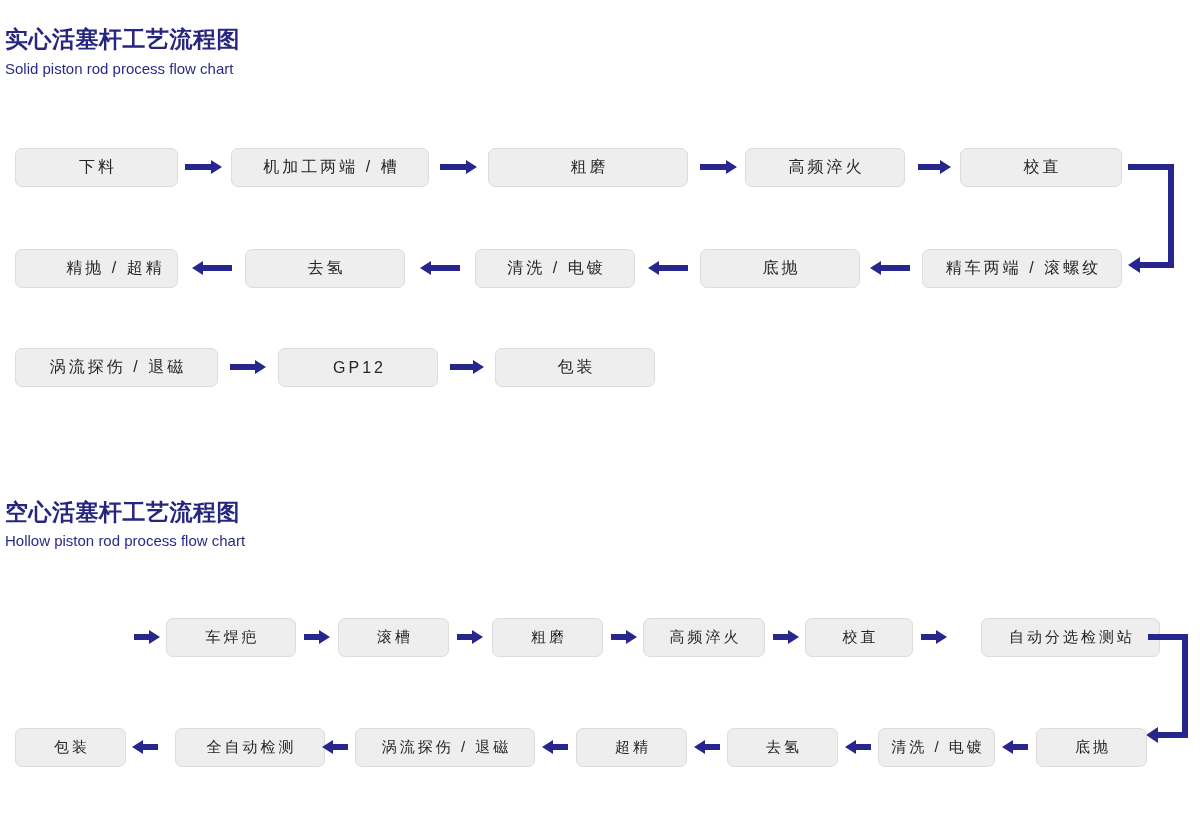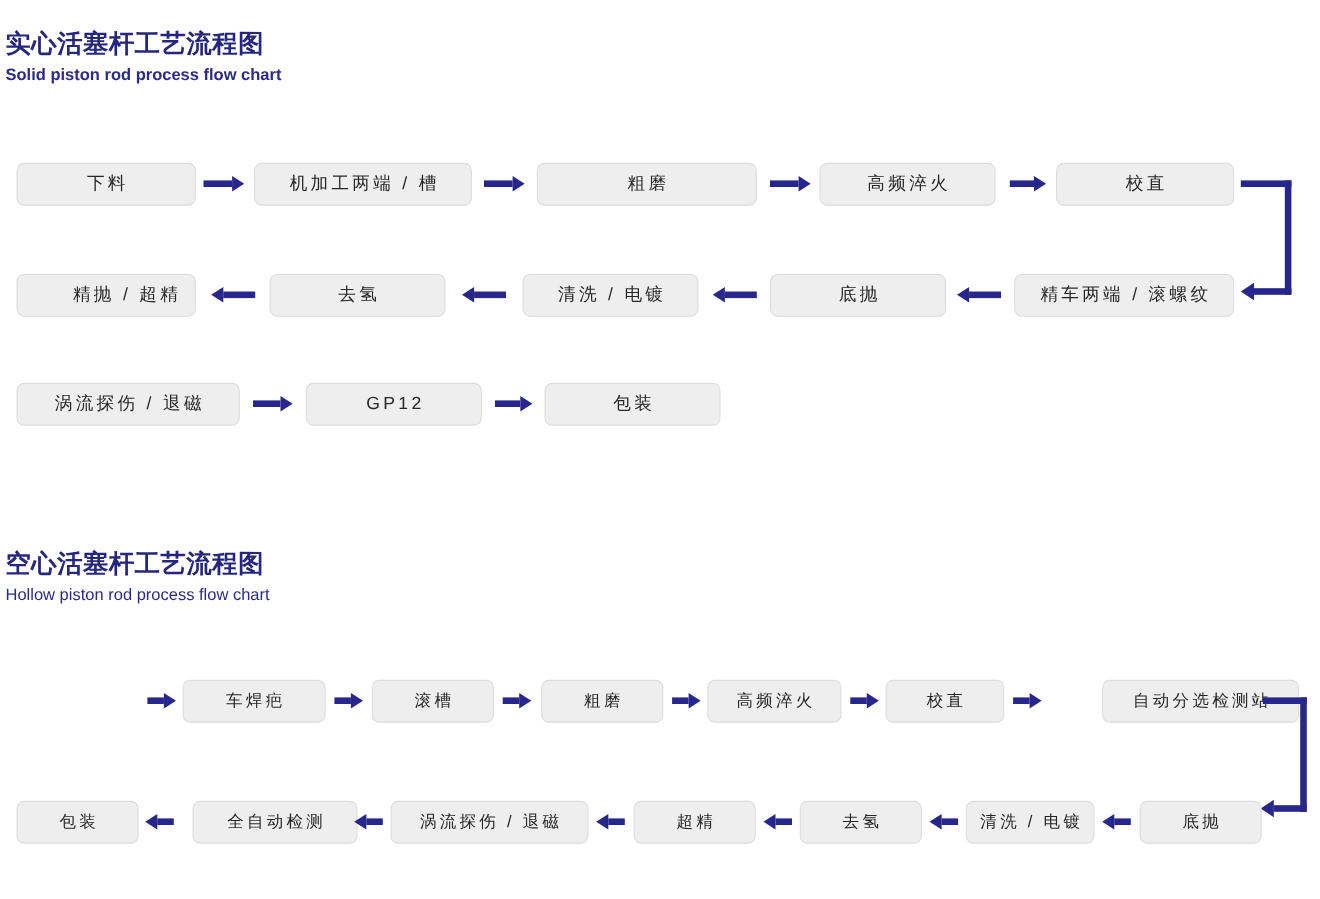--- a/index.html
+++ b/index.html
@@ -90,21 +90,21 @@
     border-bottom: 8px solid transparent;
     border-right: 12px solid #26268c;
   }
 </style>
 </head>
 <body>
 
 <div class="section" style="top:0;">
 
   <div class="sec-title" style="top:24px;">实心活塞杆工艺流程图</div>
-  <div class="sec-sub" style="top:60px;font-weight:bold;">Solid piston rod process flow chart</div>
+  <div class="sec-sub" style="top:60px;">Solid piston rod process flow chart</div>
 
   <div class="flow-row" style="top:148px;">
     <div class="node n1" style="left:15px;width:163px;">下料</div>
     <div class="arrow right" style="left:185px;width:37px;top:12px;">
       <div class="shaft"></div>
         <div class="head"></div>
     </div>
     <div class="node n1" style="left:231px;width:198px;">机加工两端 / 槽</div>
     <div class="arrow right" style="left:440px;width:37px;top:12px;">
       <div class="shaft"></div>
@@ -198,21 +198,21 @@
     <div class="node n2" style="left:643px;width:122px;">高频淬火</div>
     <div class="arrow right" style="left:773px;width:26px;top:12px;">
       <div class="shaft"></div>
         <div class="head"></div>
     </div>
     <div class="node n2" style="left:805px;width:108px;">校直</div>
     <div class="arrow right" style="left:921px;width:26px;top:12px;">
       <div class="shaft"></div>
         <div class="head"></div>
     </div>
-    <div class="node n2" style="left:1002px;width:179px;">自动分选检测站</div>
+    <div class="node n2" style="left:981px;width:179px;">自动分选检测站</div>
   </div>
 
   <div class="wrap" style="left:1148px;top:634px;width:46px;height:112px;">
     <div class="seg-top" style="left:0;top:0;width:40px;"></div>
     <div class="seg-right" style="left:34px;top:0;height:104px;"></div>
     <div class="seg-bottom" style="left:10px;top:98px;width:30px;"></div>
     <div class="w-head" style="left:-2px;top:93px;"></div>
   </div>
 
   <div class="flow-row" style="top:728px;">

